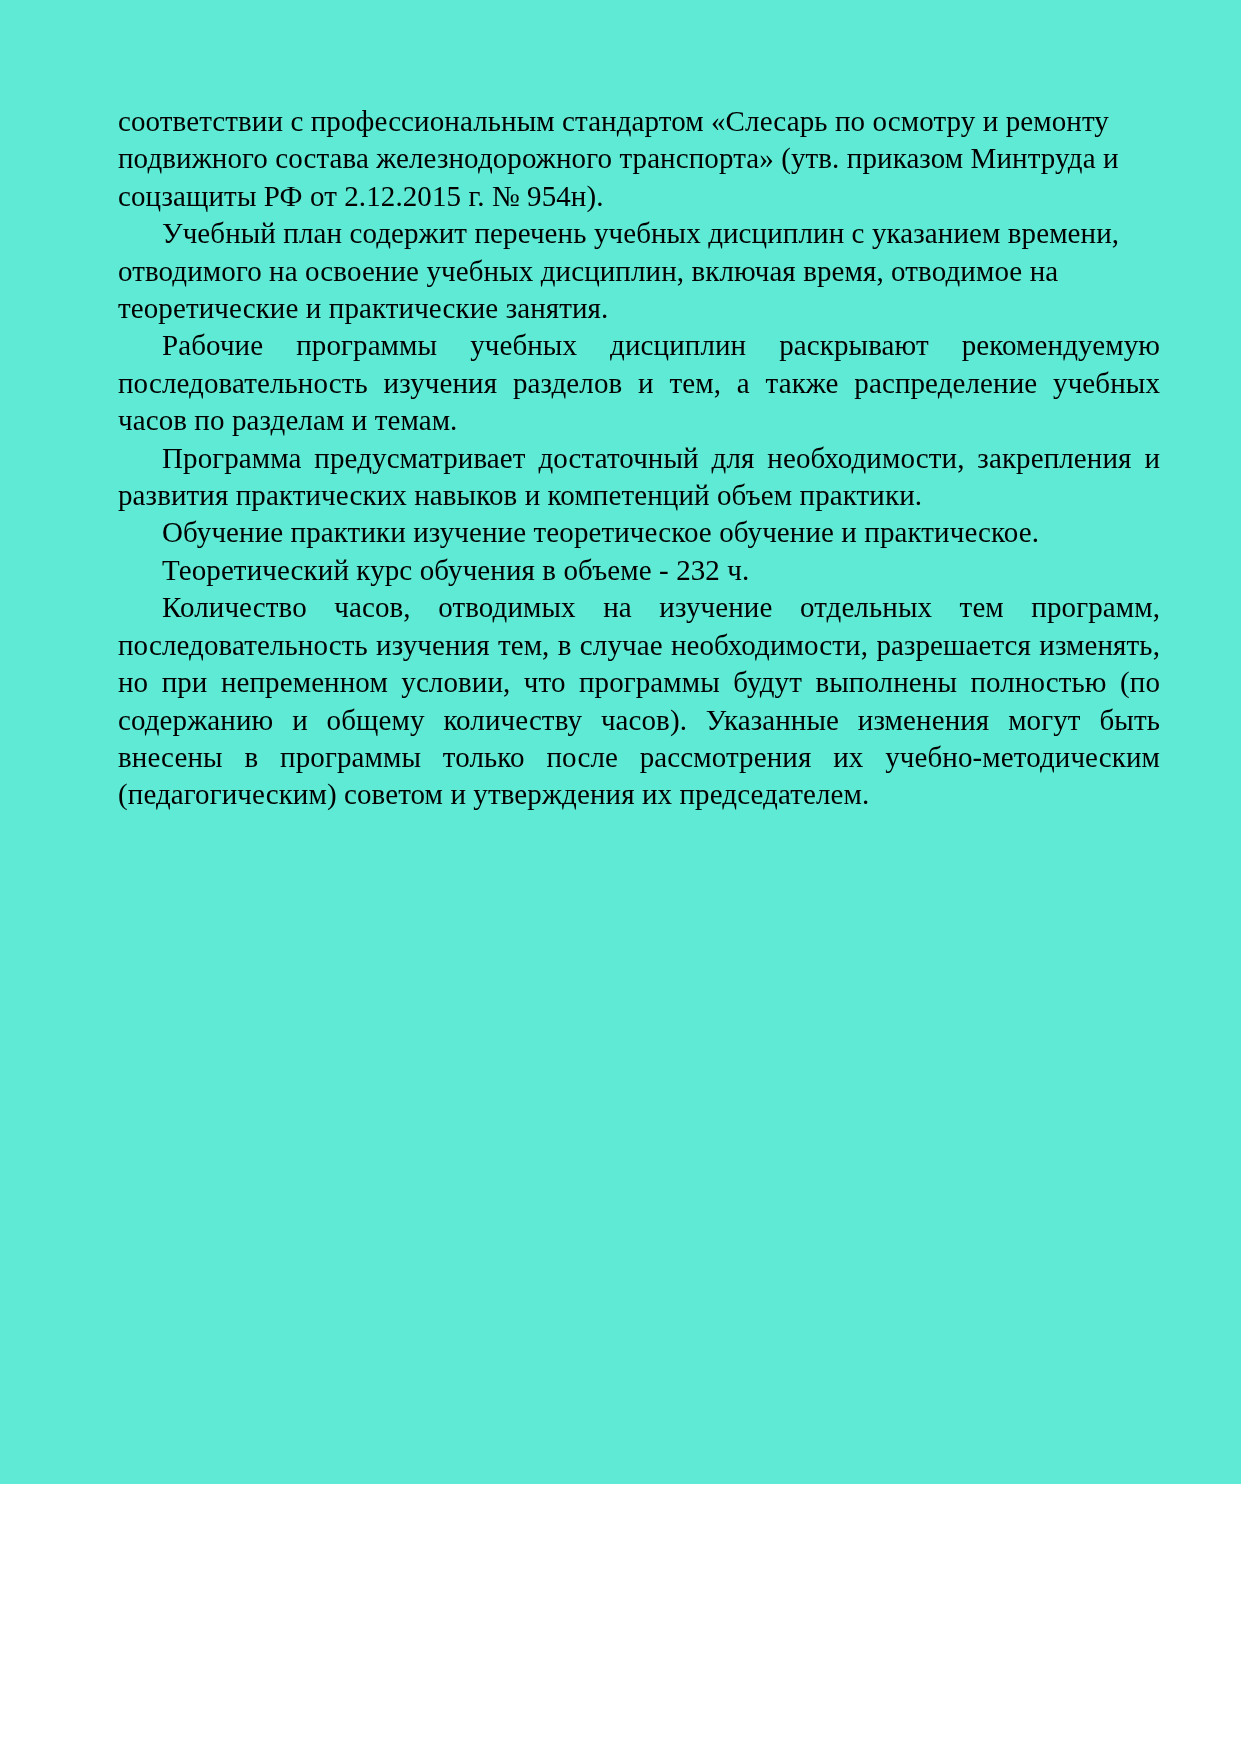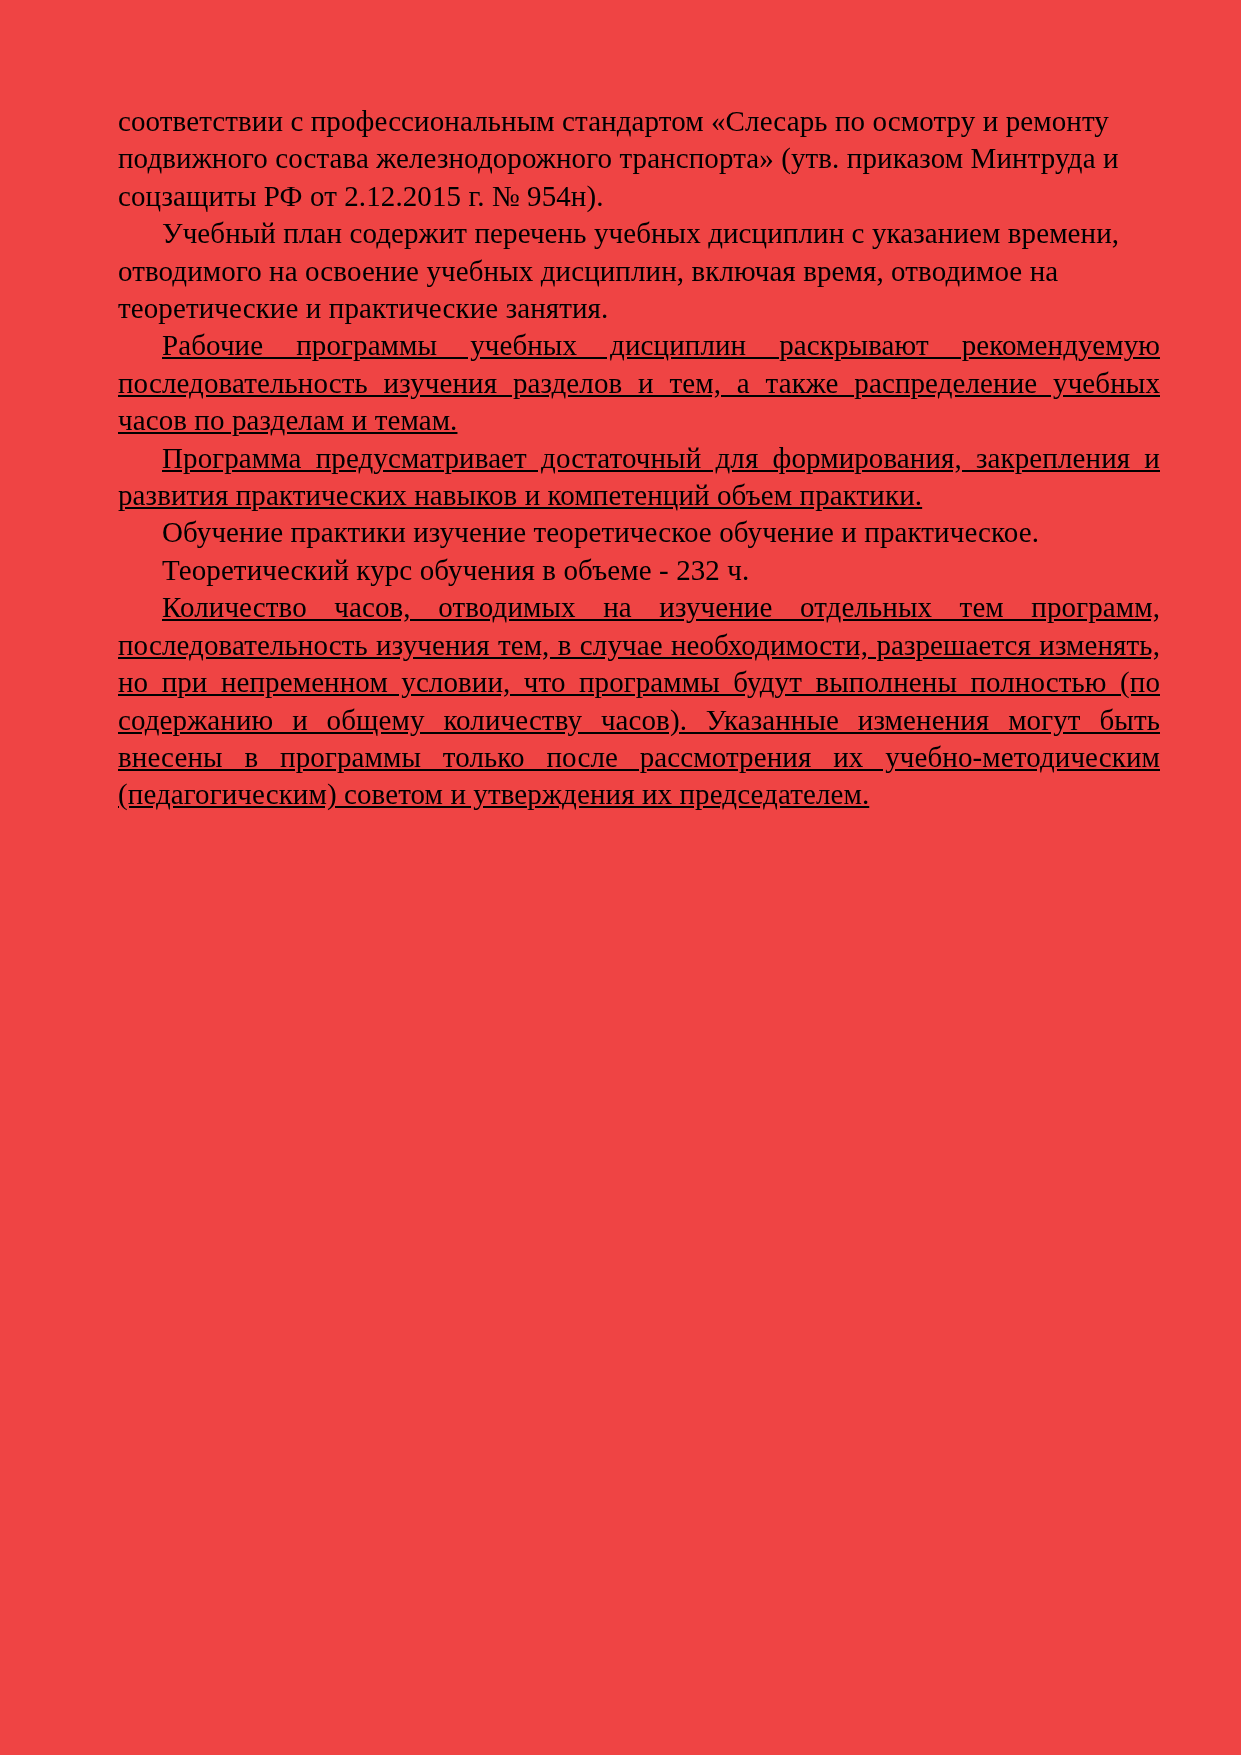--- a/index.html
+++ b/index.html
@@ -3,22 +3,22 @@
 <meta charset="utf-8">
 <style>
   html, body {
     margin: 0;
     padding: 0;
     background: #ffffff;
   }
   .page {
     position: relative;
     width: 1241px;
-    height: 1755px;
-    background: #ef4444;
+    height: 1484px;
+    background: #5eead4;
     overflow: hidden;
   }
   .content {
     position: absolute;
     left: 118px;
     top: 103px;
     width: 1042px;
     font-family: "Liberation Serif", "DejaVu Serif", serif;
     font-size: 29px;
     line-height: 37.4px;
@@ -32,29 +32,28 @@
   }
   .content p.no-indent {
     text-indent: 0;
   }
   .content p.align-left {
     text-align: left;
   }
   .content p.align-justify {
     text-align: justify;
     text-justify: inter-word;
-    text-decoration: underline;
   }
 </style>
 </head>
 <body>
 
 <div class="page">
   <div class="content">
     <p class="no-indent align-left">соответствии с профессиональным стандартом «Слесарь по осмотру и ремонту подвижного состава железнодорожного транспорта» (утв. приказом Минтруда и соцзащиты РФ от 2.12.2015 г. № 954н).</p>
     <p class="align-left">Учебный план содержит перечень учебных дисциплин с указанием времени, отводимого на освоение учебных дисциплин, включая время, отводимое на теоретические и практические занятия.</p>
     <p class="align-justify">Рабочие программы учебных дисциплин раскрывают рекомендуемую последовательность изучения разделов и тем, а также распределение учебных часов по разделам и темам.</p>
-    <p class="align-justify">Программа предусматривает достаточный для формирования, закрепления и развития практических навыков и компетенций объем практики.</p>
+    <p class="align-justify">Программа предусматривает достаточный для необходимости, закрепления и развития практических навыков и компетенций объем практики.</p>
     <p class="align-left">Обучение практики изучение теоретическое обучение и практическое.</p>
     <p class="align-left">Теоретический курс обучения в объеме - 232 ч.</p>
     <p class="align-justify">Количество часов, отводимых на изучение отдельных тем программ, последовательность изучения тем, в случае необходимости, разрешается изменять, но при непременном условии, что программы будут выполнены полностью (по содержанию и общему количеству часов). Указанные изменения могут быть внесены в программы только после рассмотрения их учебно-методическим (педагогическим) советом и утверждения их председателем.</p>
   </div>
 </div>
 
 </body></html>

